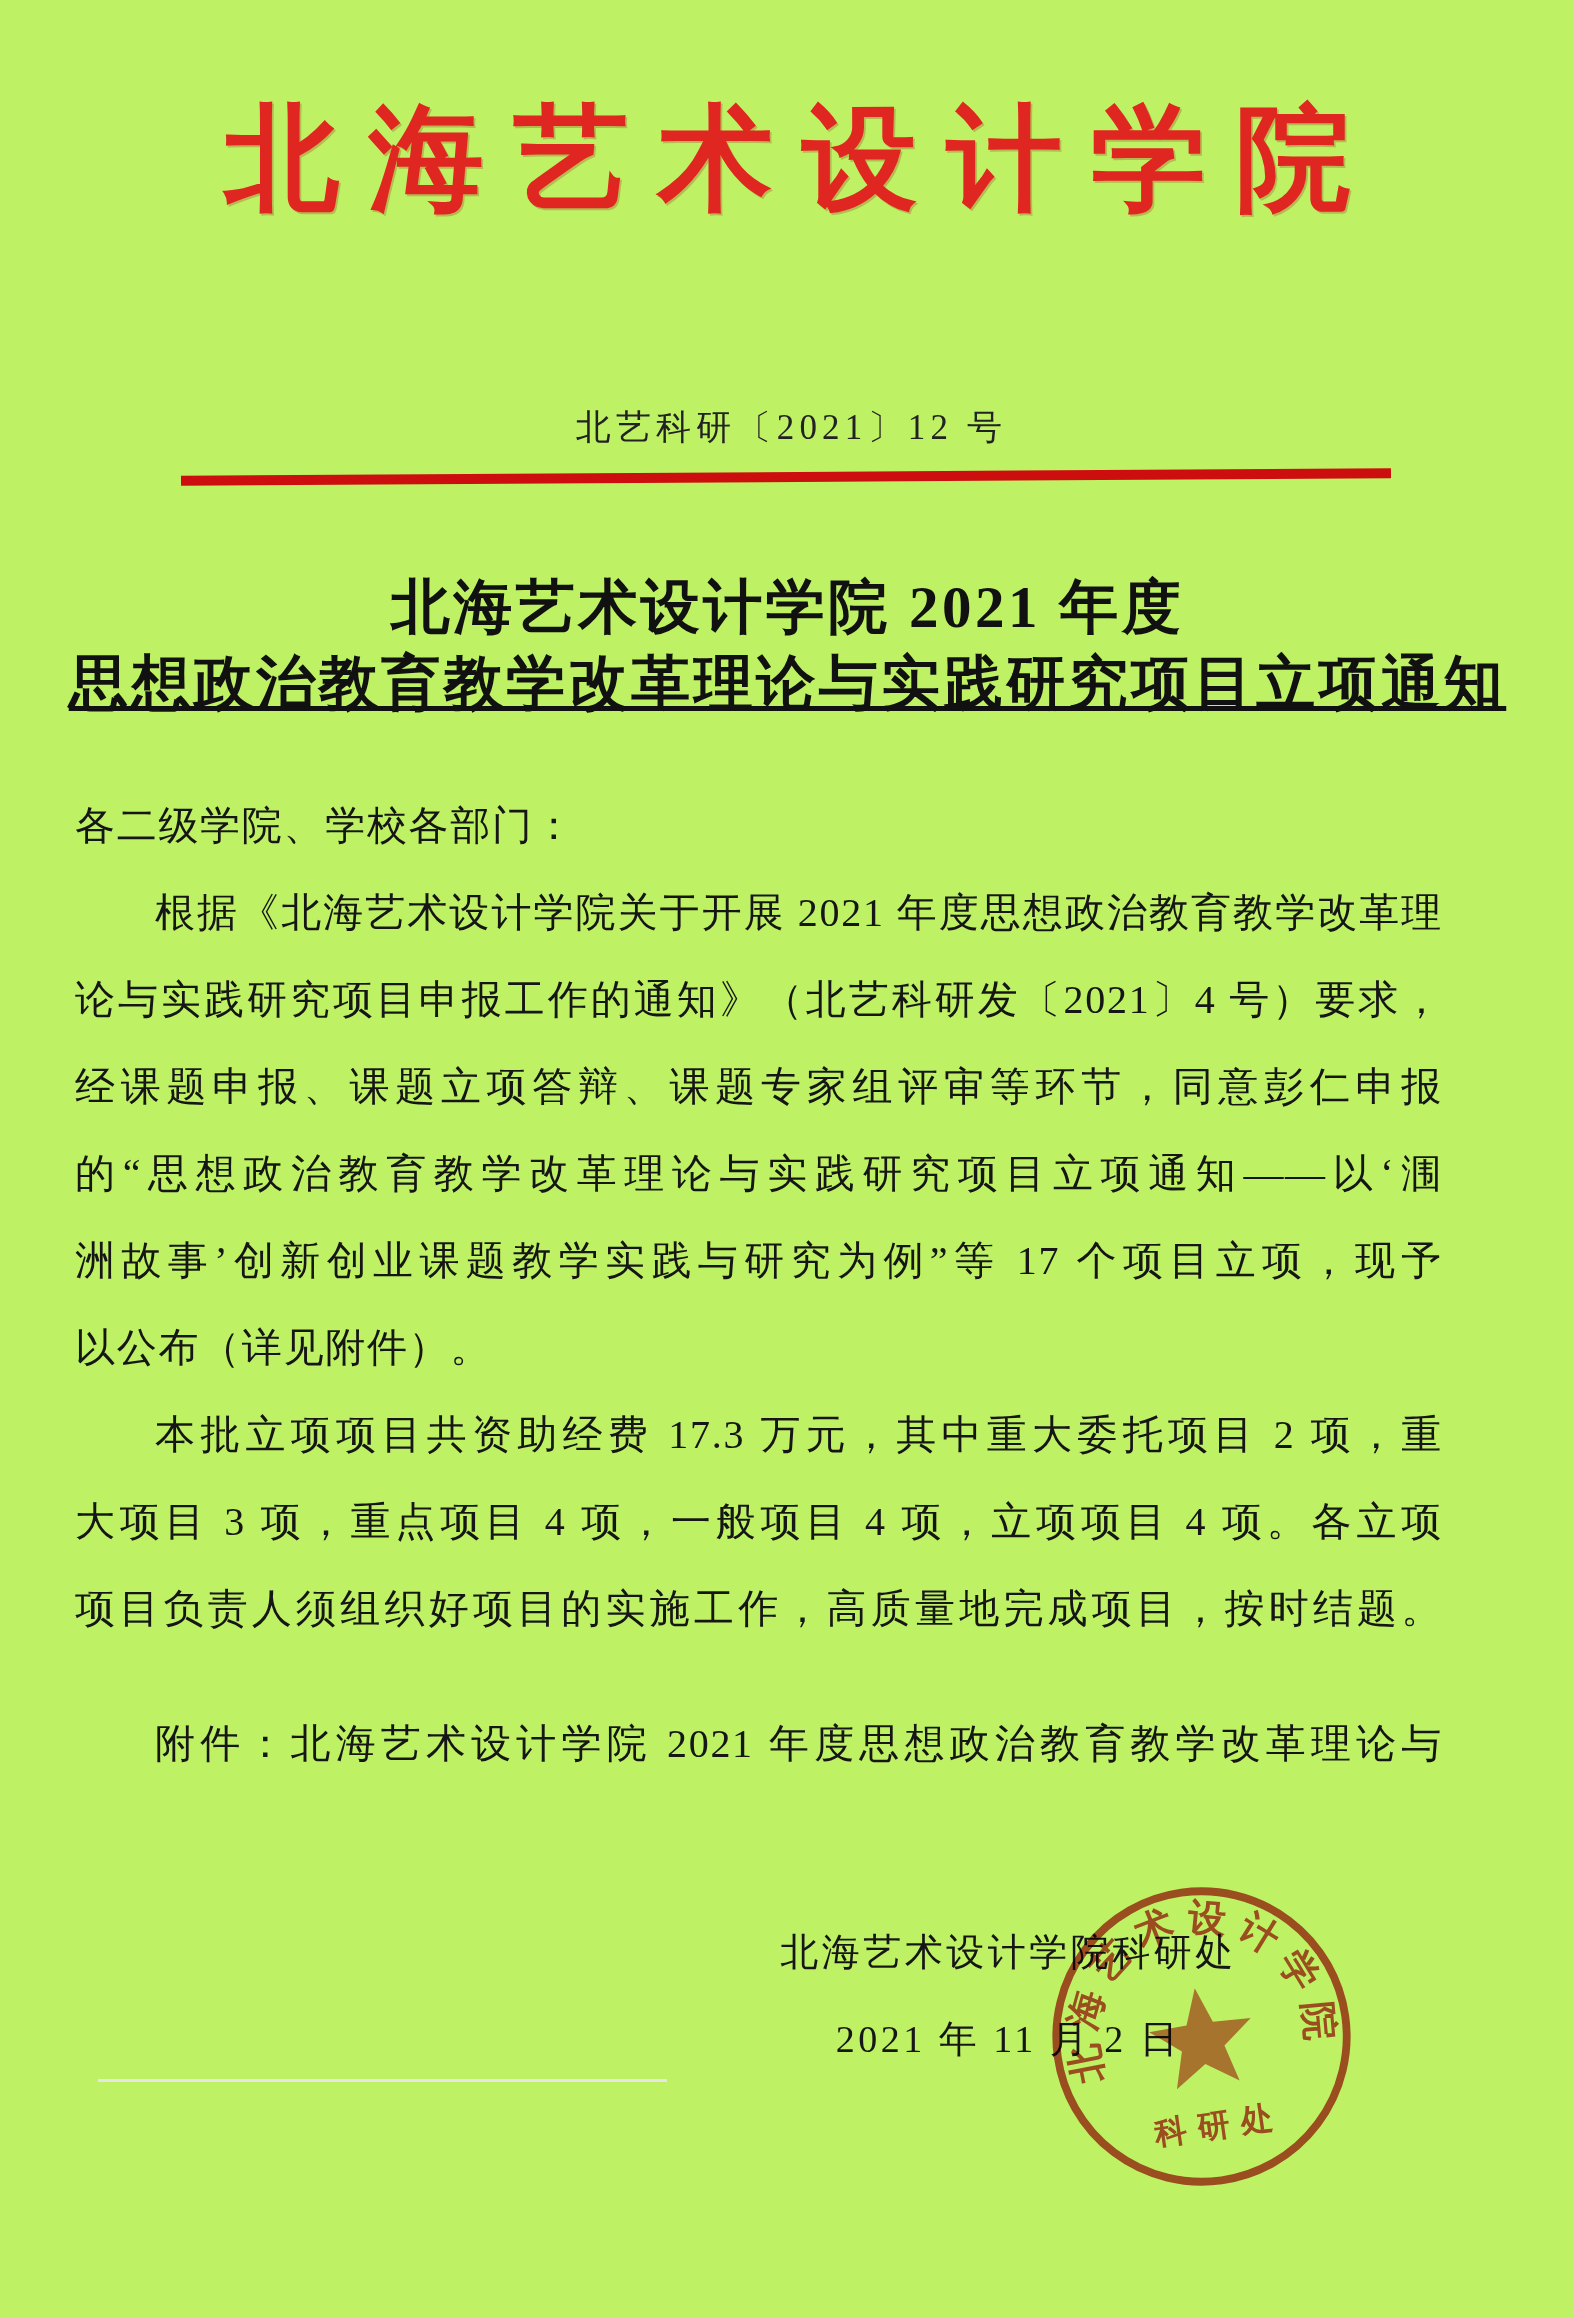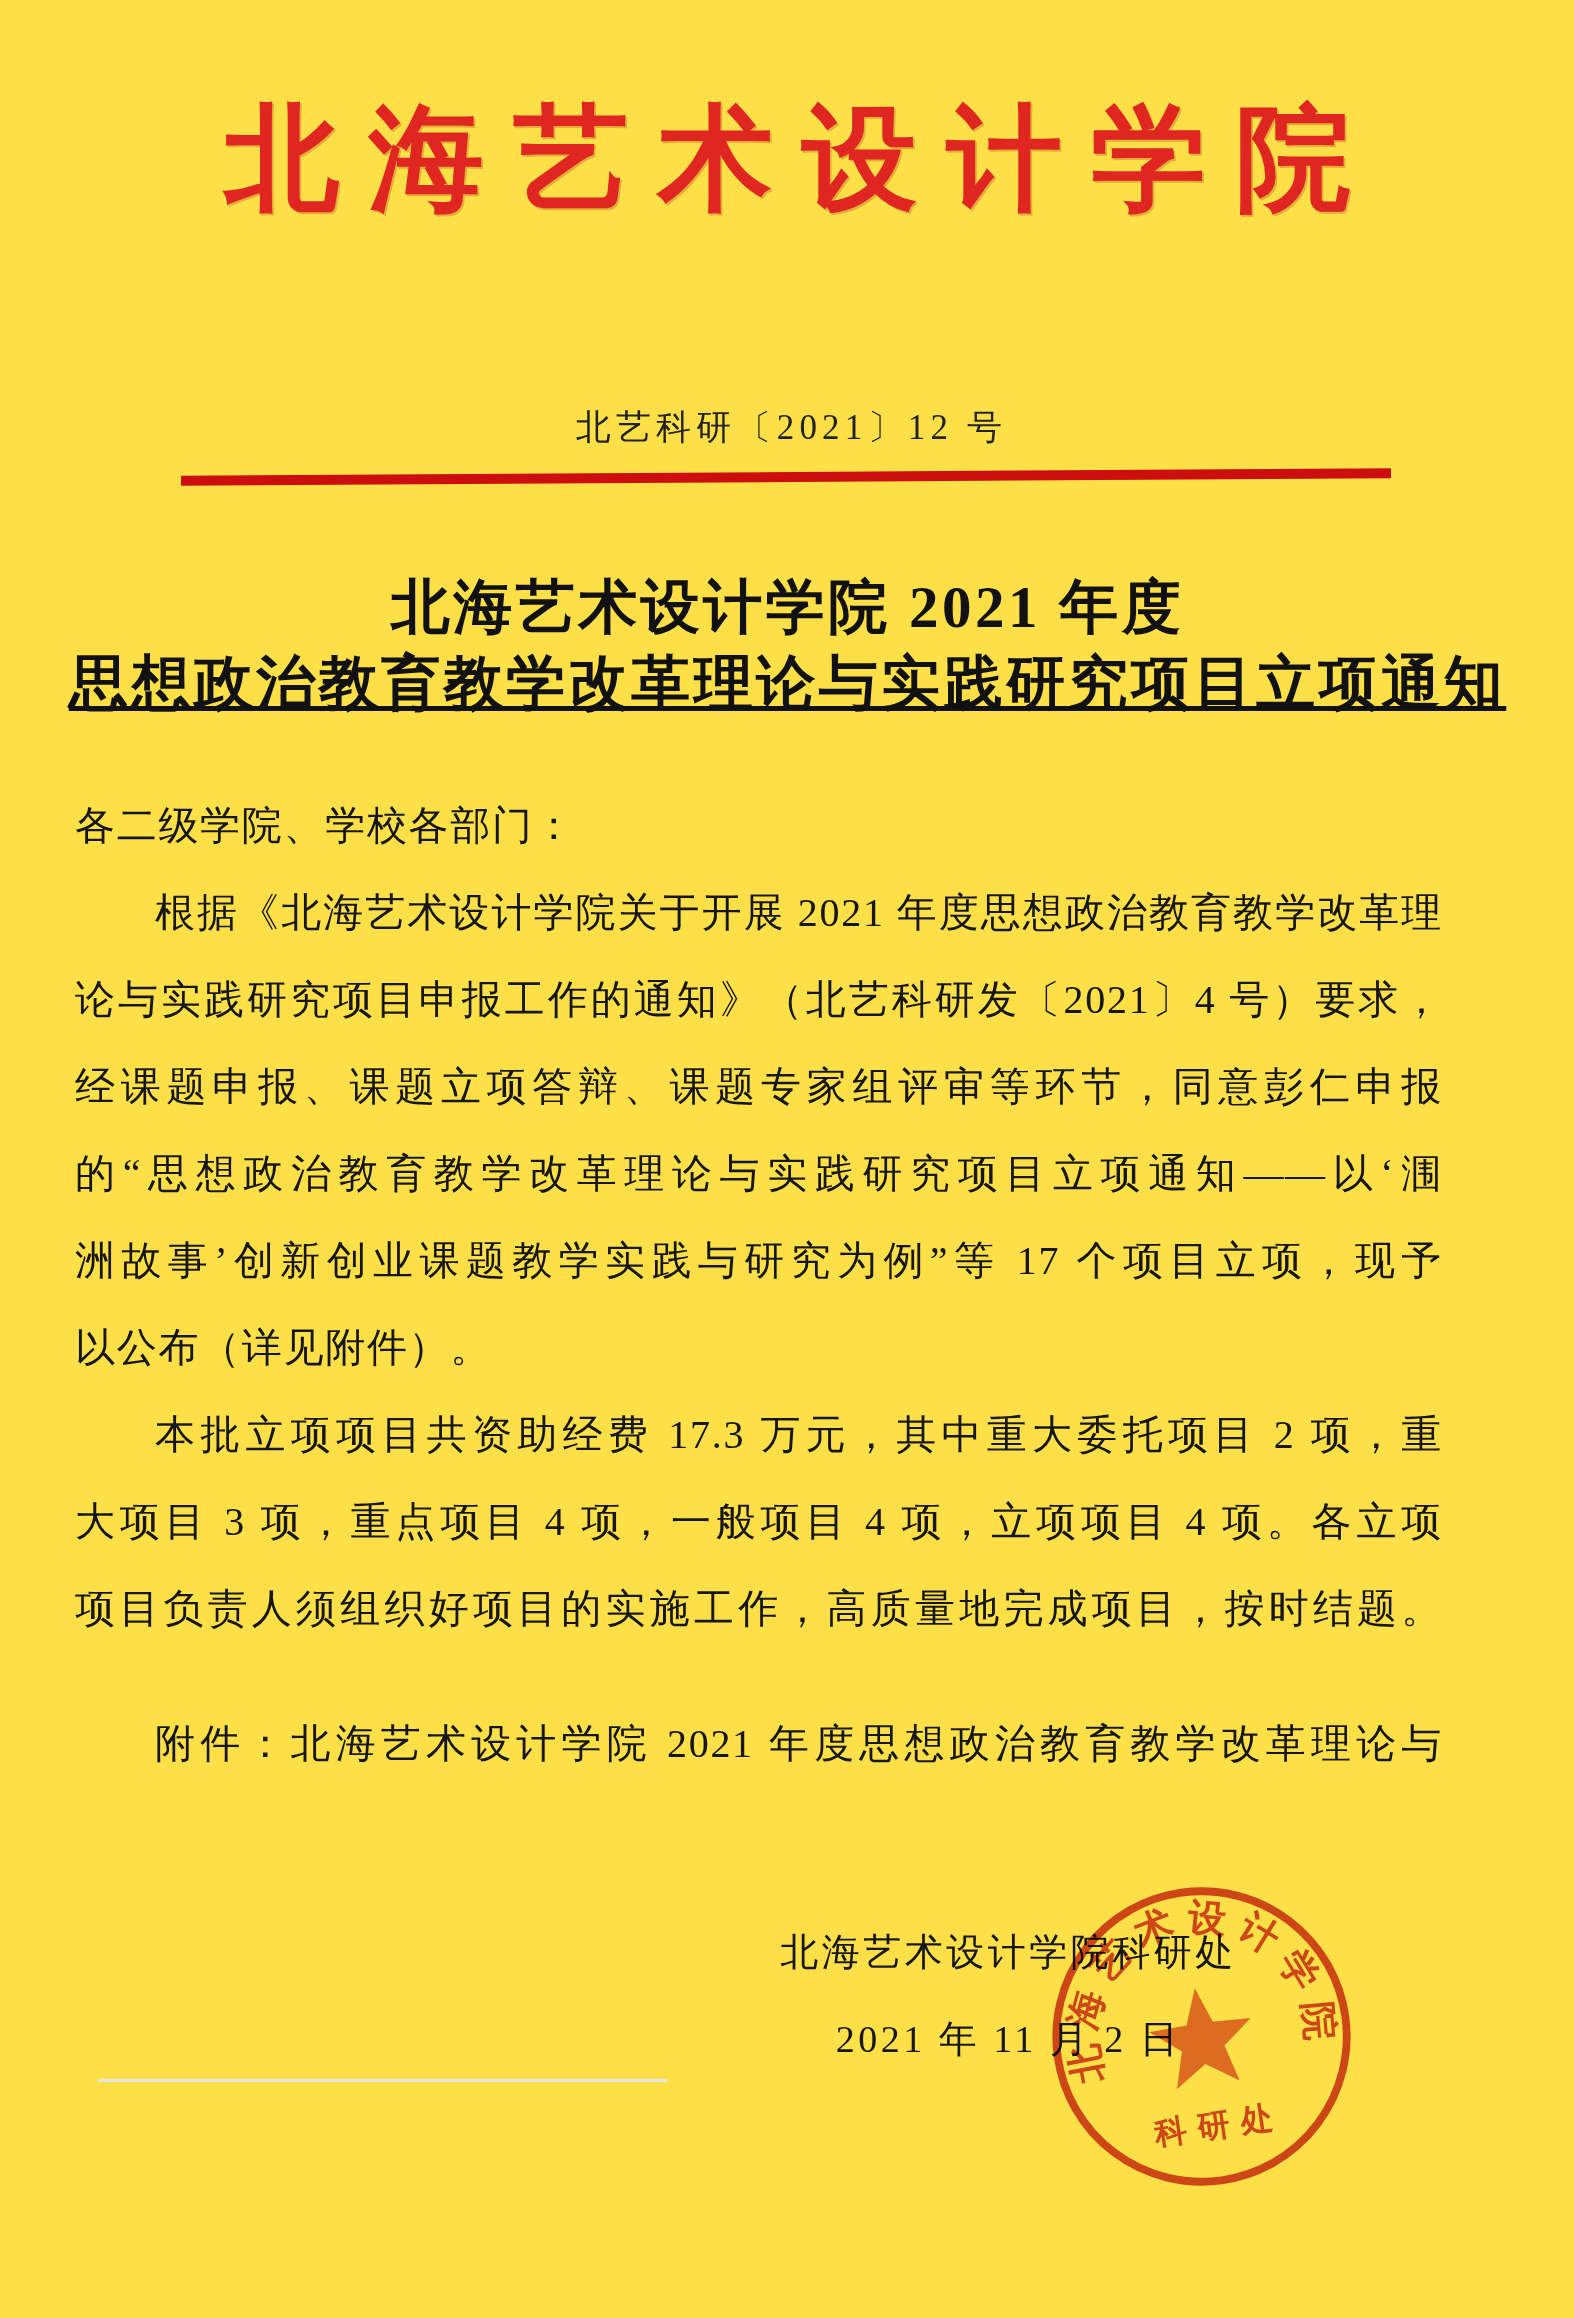--- a/index.html
+++ b/index.html
@@ -2,21 +2,21 @@
 <html style="font-size:14px"><head>
 <meta charset="utf-8">
 <style>
   * { margin: 0; padding: 0; box-sizing: border-box; }
   html, body { background: #9a9a9a; }
   .page {
     position: relative;
     width: 1575px;
     height: 2319px;
     margin: 0 auto;
-    background: #fde047;
+    background: #bef264;
     overflow: hidden;
     font-family: "Liberation Serif", "DejaVu Serif", serif;
     color: #1c1c1c;
   }
   
   .letterhead {
     padding-top: 101px;
     text-align: center;
     font-size: 115px;
     line-height: 118px;

